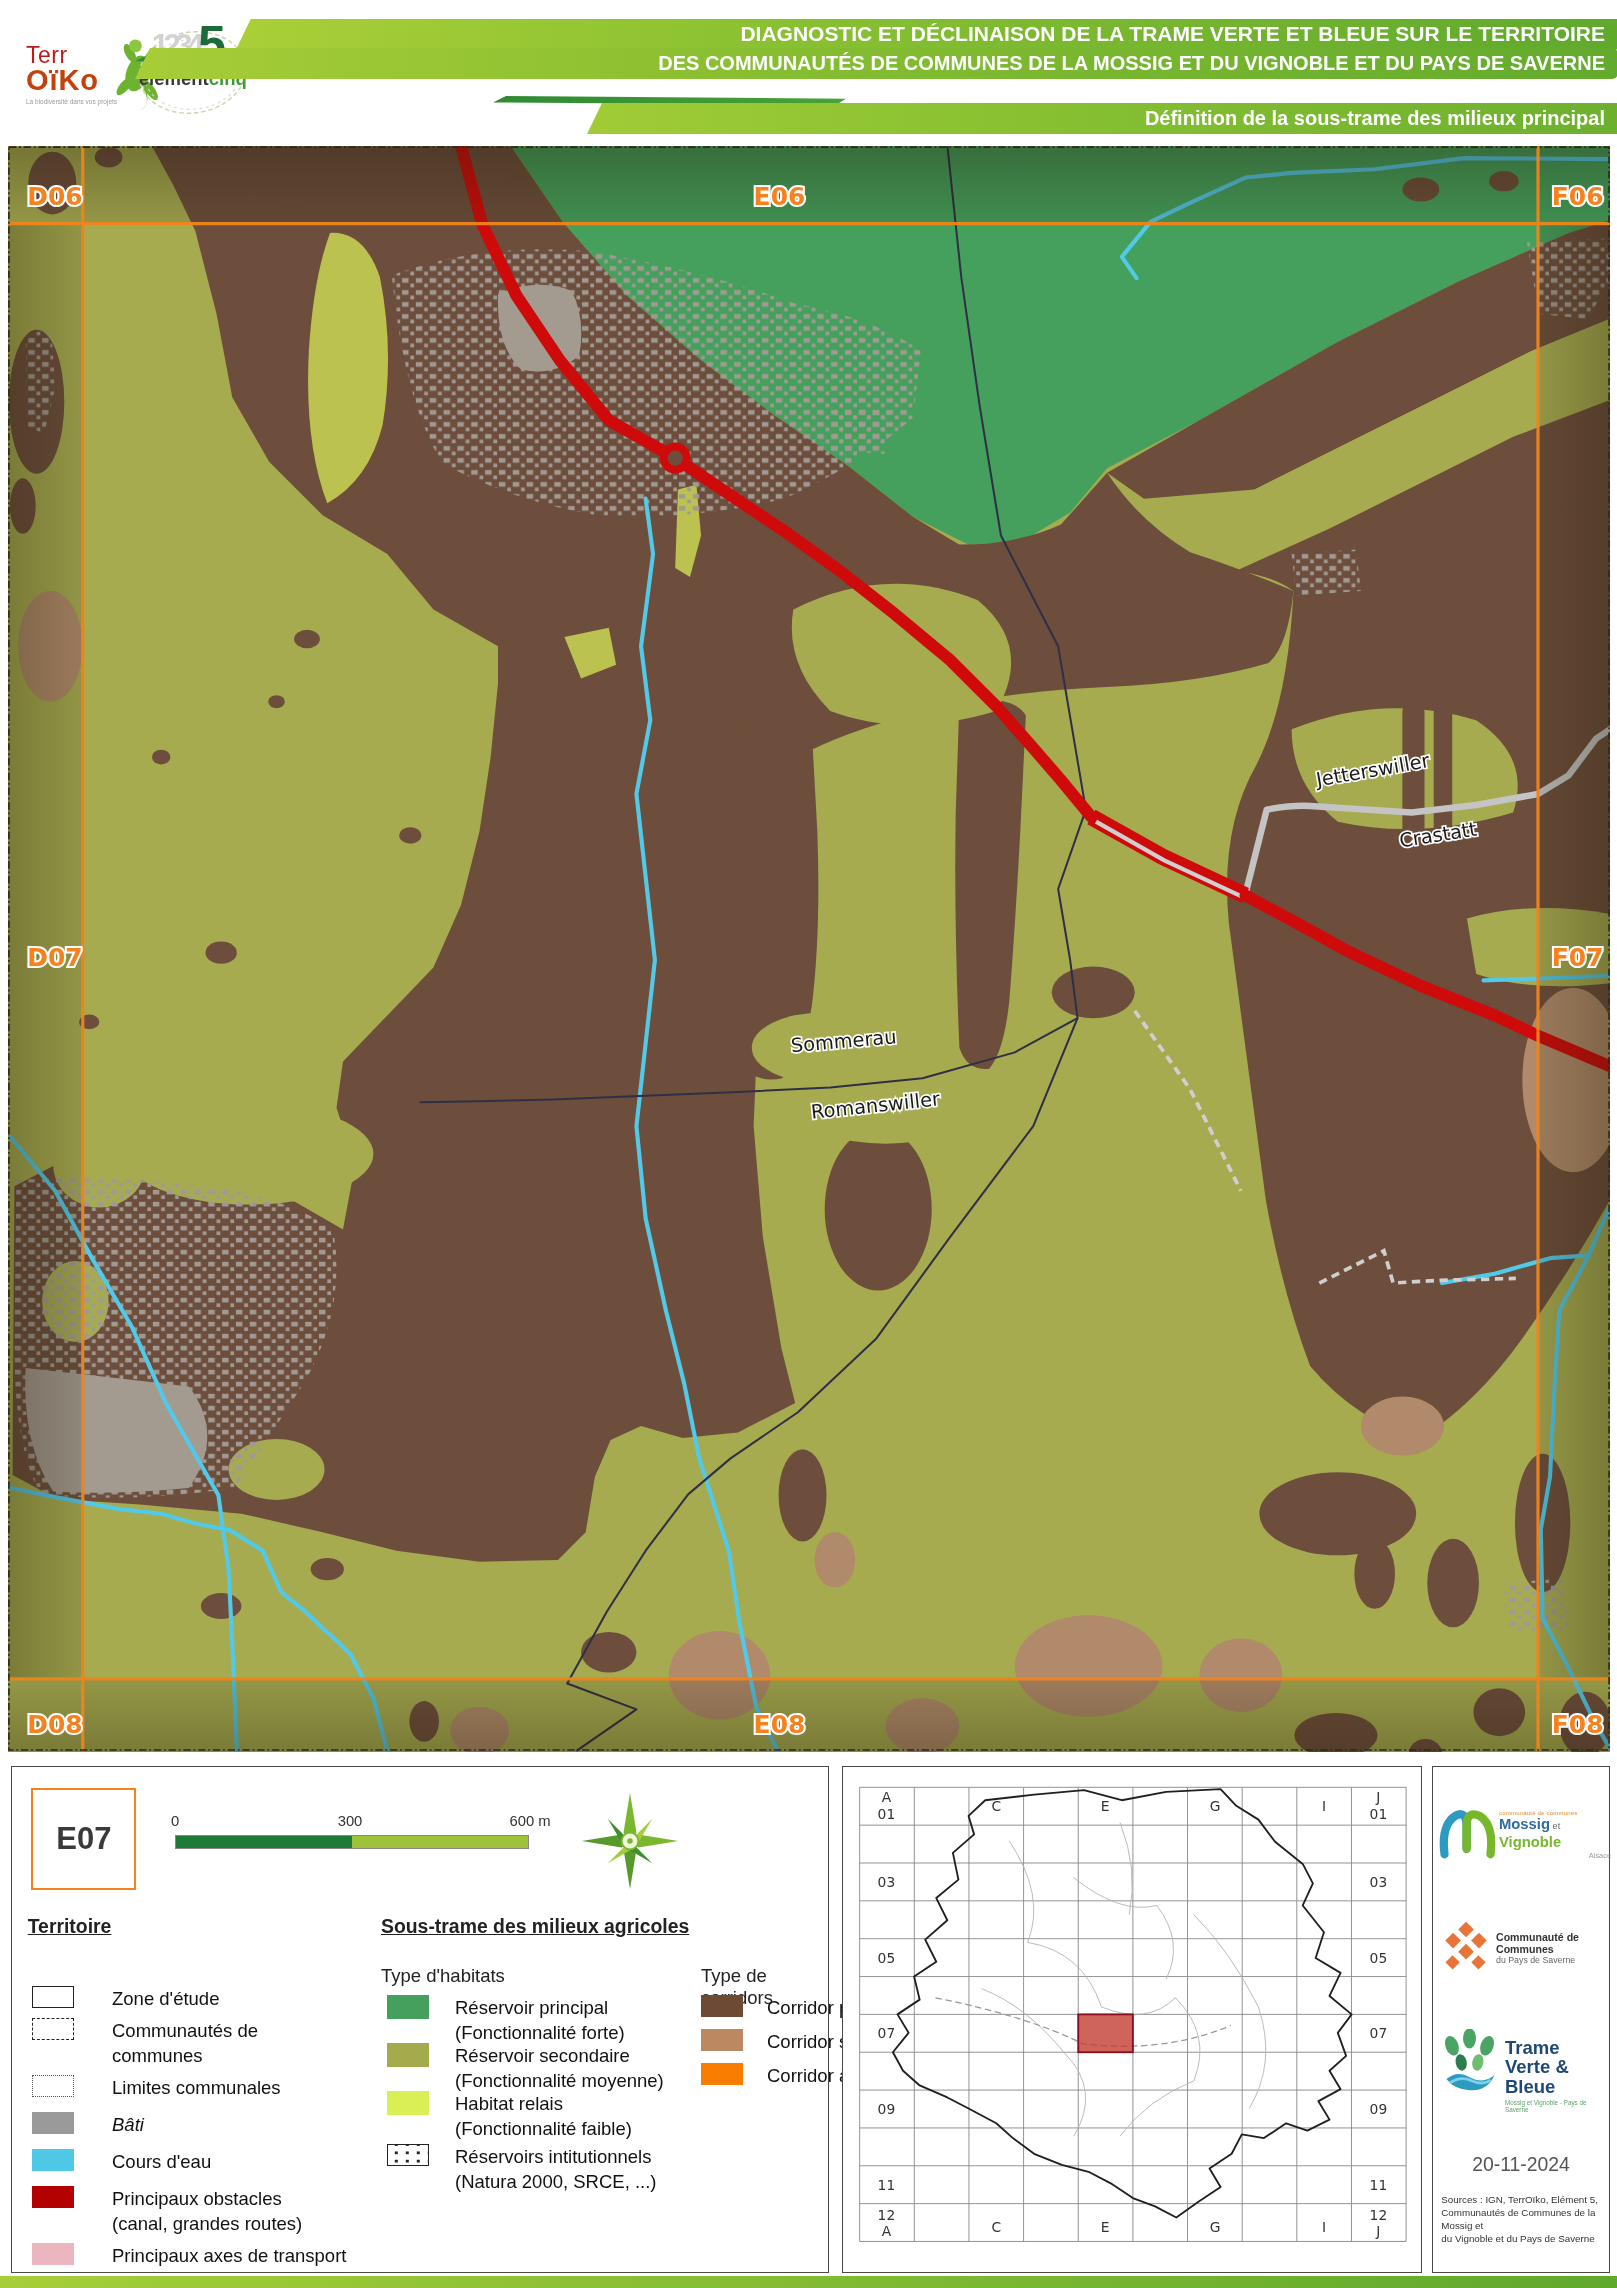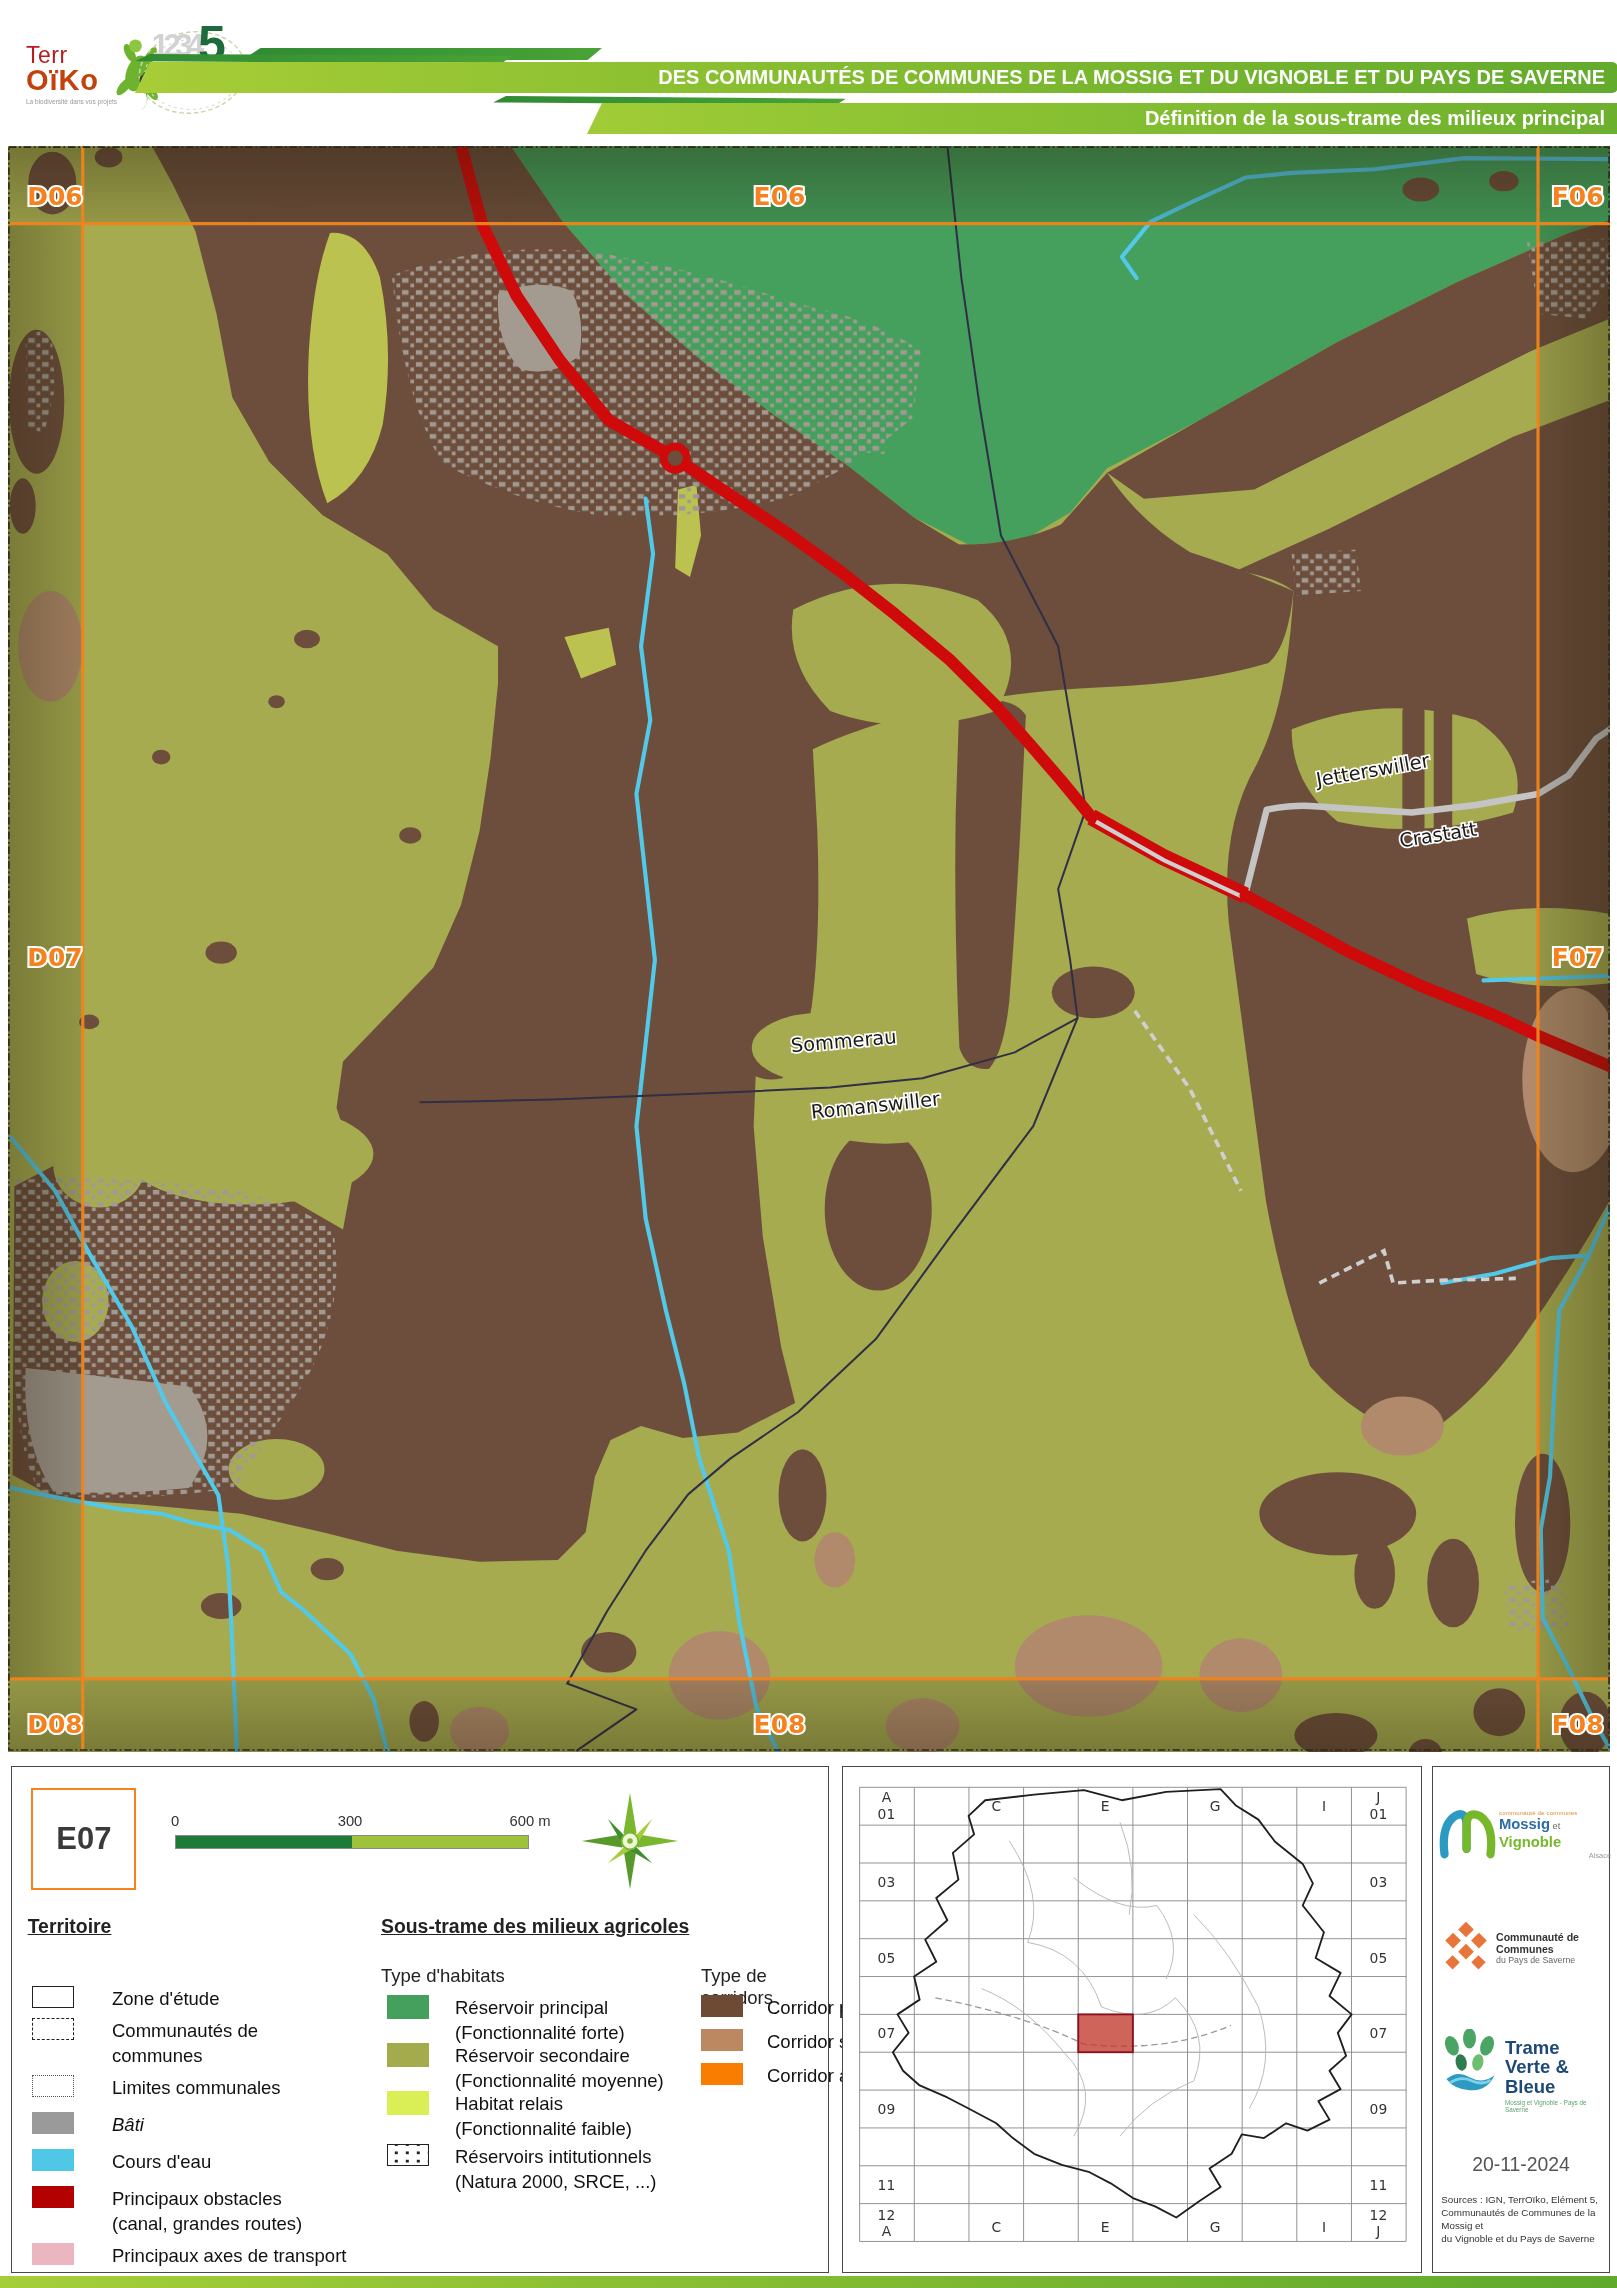--- a/index.html
+++ b/index.html
@@ -5,21 +5,21 @@
   html,body{margin:0;padding:0;background:#fff;}
   .page{position:relative;width:1618px;height:2289px;background:#fff;overflow:hidden;
         font-family:"Liberation Sans",sans-serif;}
   
   .hdr{position:absolute;left:0;top:0;width:1618px;height:146px;background:#fff;}
   .banner{position:absolute;left:0;width:1618px;color:#fff;font-weight:600;
           display:flex;align-items:center;justify-content:flex-end;padding-right:0;}
   .banner span{padding-right:13px;white-space:nowrap;}
   .b1{top:18.5px;height:31px;background:linear-gradient(90deg,#b9d53a 0%,#8cc232 45%,#5fa92d 100%);
       clip-path:polygon(251px 0,1618px 0,1618px 100%,236px 100%);font-size:21px;}
-  .b2{top:62px;height:31px;background:linear-gradient(90deg,#aed038 0%,#85bd30 50%,#63ab2d 100%);
+  .b2{top:48px;height:31px;background:linear-gradient(90deg,#aed038 0%,#85bd30 50%,#63ab2d 100%);
       clip-path:polygon(150px 0,1618px 0,1618px 100%,135px 100%);font-size:20px;border-radius:6px;}
   .b3{top:103px;height:31px;background:linear-gradient(90deg,#c3da3e 0%,#8fc433 55%,#6db02e 100%);
       clip-path:polygon(602px 0,1618px 0,1618px 100%,587px 100%);font-size:20px;}
   .acc{position:absolute;background:linear-gradient(90deg,#2f8a33,#49a336);}
   .acc1{left:242px;top:48px;width:360px;height:12px;clip-path:polygon(18.5px 0,100% 0,96% 100%,0 100%);}
   .acc2{left:135px;top:54px;width:378px;height:9.2px;clip-path:polygon(14.8px 0,100% 20%,97% 100%,0 80%);}
   .acc3{left:493px;top:96px;width:353px;height:9.2px;clip-path:polygon(13px 0,100% 30%,97% 100%,0 70%);}
   .terroiko{position:absolute;left:26px;top:44px;width:109px;}
   .terroiko .l1{font-size:23px;font-weight:normal;color:#b91c1c;line-height:22px;letter-spacing:0.5px;}
   .terroiko .l2{font-size:29px;font-weight:bold;color:#c2410c;line-height:28px;letter-spacing:0.9px;}
@@ -110,20 +110,23 @@
         <ellipse cx="70" cy="56" rx="58" ry="44" fill="none" stroke="#cbd8a8" stroke-width="1.6" stroke-dasharray="5 3" transform="rotate(-8 70 56)"></ellipse>
         <ellipse cx="70" cy="58" rx="52" ry="38" fill="none" stroke="#d8d8d8" stroke-width="1.2" stroke-dasharray="3 4" transform="rotate(-4 70 58)"></ellipse>
       </svg>
       <div class="nums">1234</div>
       <div class="five">5</div>
       <div class="w"><span>élément</span><i>cinq</i></div>
     </div>
     <div class="acc acc1"></div>
     <div class="acc acc2"></div>
     <div class="acc acc3"></div>
+    <div class="banner b1">
+        <span>DIAGNOSTIC ET DÉCLINAISON DE LA TRAME VERTE ET BLEUE SUR LE TERRITOIRE</span>
+      </div>
     <div class="banner b2">
         <span>DES COMMUNAUTÉS DE COMMUNES DE LA MOSSIG ET DU VIGNOBLE ET DU PAYS DE SAVERNE</span>
       </div>
     <div class="banner b3">
         <span>Définition de la sous-trame des milieux principal</span>
       </div>
   </div>
 
   <div class="mapwrap">
   <svg width="1602" height="1606" viewBox="9 158 1736 1740">

